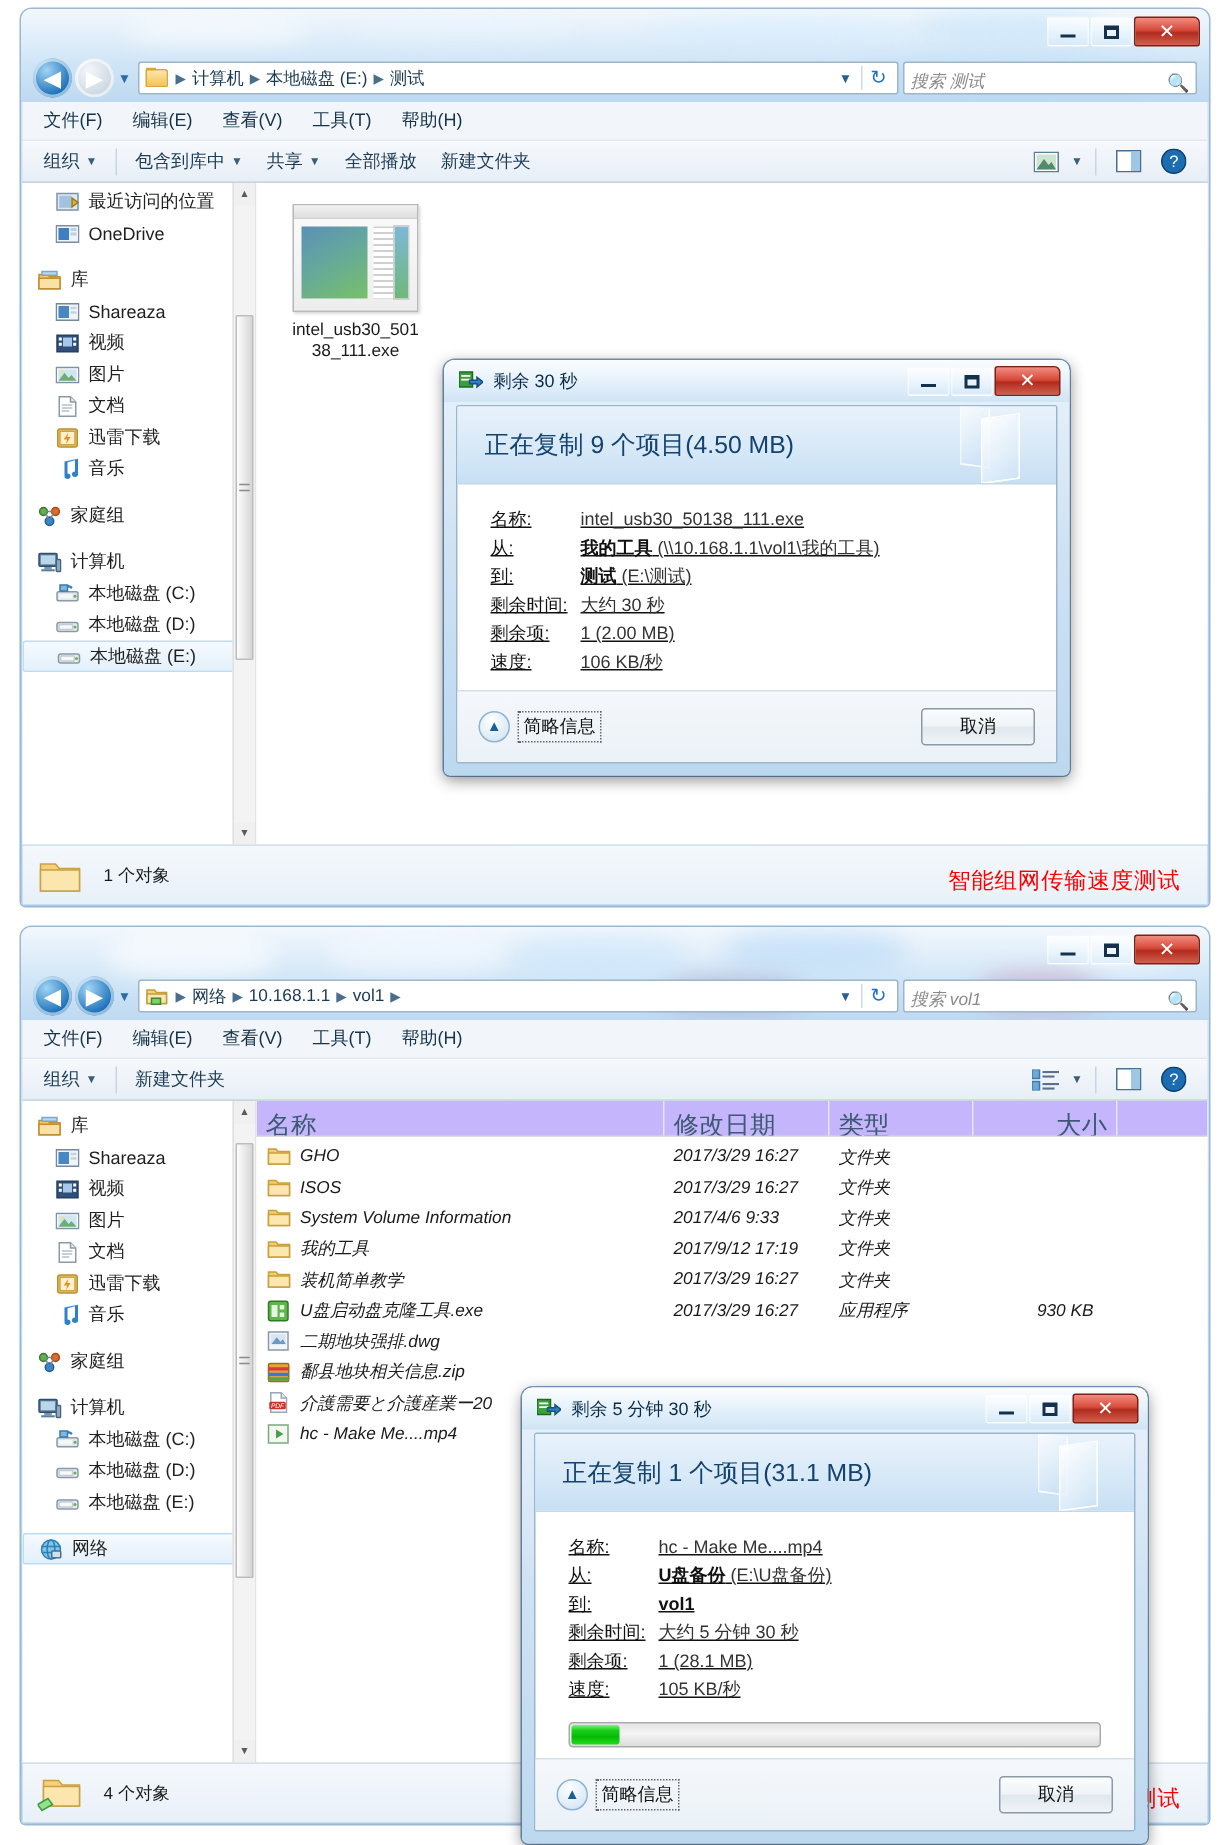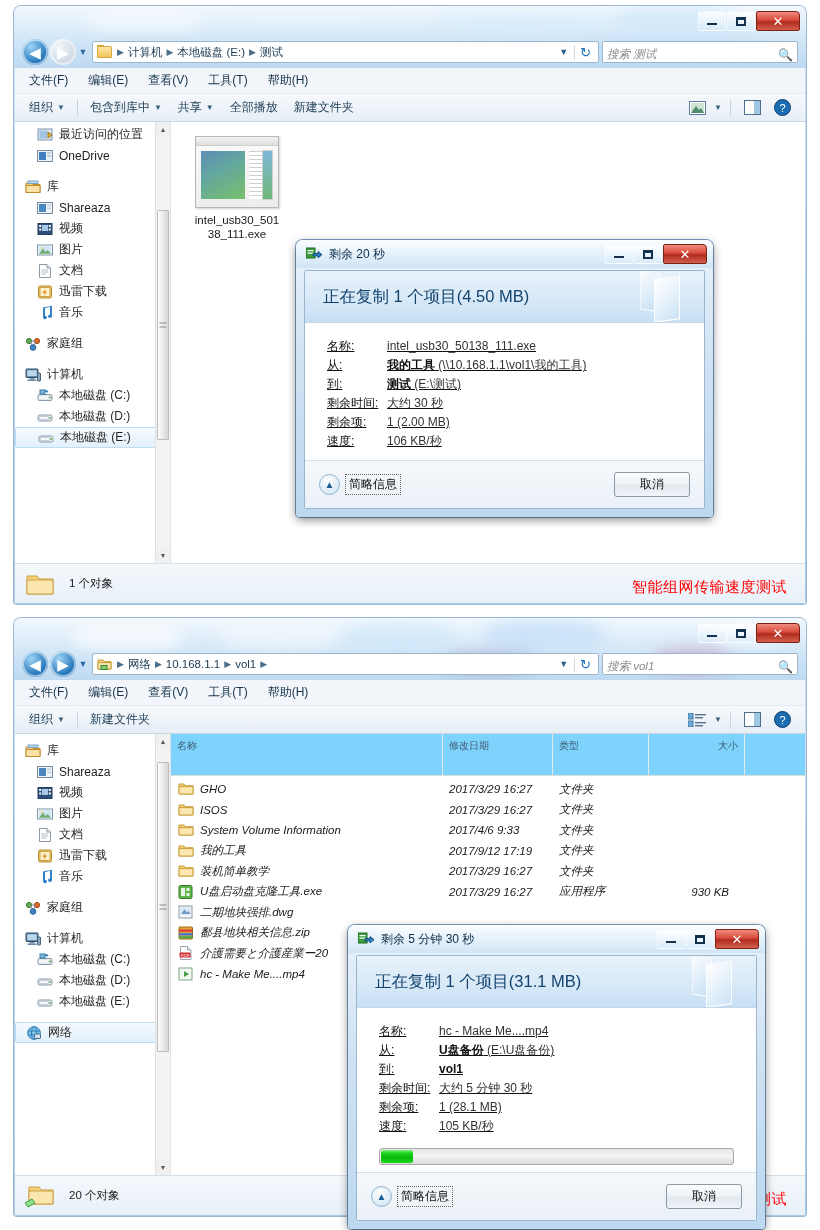--- a/index.html
+++ b/index.html
@@ -116,21 +116,21 @@
      background: linear-gradient(180deg,#f3f3f3,#dedede); border-bottom:1px solid #cfcfcf; }
   .thumb-exe .big { position:absolute; left:5px; top:14px; width:44px; height:48px;
      background: linear-gradient(150deg,#5d8fb5 0%, #63a6a0 40%, #78c06a 100%); }
   .thumb-exe .lines { position:absolute; left:53px; top:14px; width:17px; height:48px;
      background: repeating-linear-gradient(180deg,#cfcfcf 0 1px, #ffffff 1px 4px); }
   .thumb-exe .bar { position:absolute; right:5px; top:13px; width:11px; height:50px;
      background: linear-gradient(180deg,#7fb7d8 0%, #6fb878 100%); border:1px solid #cfcfcf; }
   .icon-label { margin-top:5px; font-size:11.5px; color:#1a1a1a; line-height:14px; word-break:break-all; }
 
   
-  .colhead { display:flex; height:42px; background:#7dd3fc; border-bottom:1px solid #dcdcdc; font-size:10px; color:#3e5a73; }
+  .colhead { display:flex; height:24px; background:#c4b5fd; border-bottom:1px solid #dcdcdc; font-size:17px; color:#3e5a73; }
   .colhead div { padding:5px 6px; border-right:1px solid #e6e6e6; white-space:nowrap; overflow:hidden; }
   .col-name { width:272px; }
   .col-date { width:110px; }
   .col-type { width:96px; }
   .col-size { width:96px;text-align:right; }
   .col-rest { flex:1; border-right:none !important; }
   .filerow { display:flex; height:20.5px; align-items:center; font-size:11.5px; color:#1a1a1a;font-style:italic; }
   .filerow .c-name { width:272px; display:flex; align-items:center; gap:6px; padding-left:7px; white-space:nowrap; overflow:hidden; }
   .filerow .c-date { width:110px; padding-left:6px; color:#1a1a1a; }
   .filerow .c-type { width:96px; padding-left:6px; }
@@ -481,37 +481,37 @@
   <div class="copydlg" style="left:296px; top:240px; width:417px; height:277px;">
     <div class="dlg-title">
       <span class="copy-ico">
         <svg width="16" height="14" viewBox="0 0 16 14">
           <rect x="0" y="1" width="9" height="10" fill="#3c9e3c" stroke="#1d6b1d"></rect>
           <rect x="1.5" y="3" width="6" height="1.2" fill="#fff"></rect>
             <rect x="1.5" y="5.5" width="6" height="1.2" fill="#fff"></rect>
           <path d="M7 6.5 h5 v-2 l4 3.2 -4 3.2 v-2 h-5 Z" fill="#2f7fc4" stroke="#16527f"></path>
         </svg>
       </span>
-      <span class="dlg-title-text">剩余 20 秒</span>
+      <span class="dlg-title-text">剩余 30 秒</span>
       <span class="winbtns" style="top:4px;">
         <span class="winbtn">
             <span class="min"></span>
           </span>
         <span class="winbtn">
             <span class="max"></span>
           </span>
         <span class="winbtn close">
             <span>✕</span>
           </span>
       </span>
     </div>
 
     <div class="dlg-inner">
       <div class="dlg-banner">
-        <div class="htext">正在复制 1 个项目(4.50 MB)</div>
+        <div class="htext">正在复制 9 个项目(4.50 MB)</div>
         <div class="art">
           <span class="p2"></span>
             <span class="p1"></span>
         </div>
       </div>
       <div class="dlg-fields" id="dlg1-fields">
           <div class="frow">
             <span class="flabel">名称:</span>
             <span class="fval"><span class="dim">intel_usb30_50138_111.exe</span></span>
           </div>
@@ -928,21 +928,21 @@
     </div>
 
     <div class="statusbar">
       <div class="status-folder">
         <svg width="30" height="26" viewBox="0 0 30 26">
           <path d="M4 4 h10 l2.5 3 H28 v14 H4 Z" fill="#f5d07a" stroke="#caa044"></path>
           <path d="M4 8 h24 v13 H4 Z" fill="#fbe6ad" stroke="#caa044"></path>
           <path d="M0 20 l7 -4 3 4 -7 4 z" fill="#8fe08f" stroke="#3f9b3f"></path>
         </svg>
       </div>
-      <div class="status-text">20 个对象</div>
+      <div class="status-text">4 个对象</div>
       <div class="watermark">智能组网传输速度测试</div>
     </div>
   </div>
 
   <div class="copydlg" style="left:348px; top:925px; width:417px; height:304px;">
     <div class="dlg-title">
       <span class="copy-ico">
         <svg width="16" height="14" viewBox="0 0 16 14">
           <rect x="0" y="1" width="9" height="10" fill="#3c9e3c" stroke="#1d6b1d"></rect>
           <rect x="1.5" y="3" width="6" height="1.2" fill="#fff"></rect>

